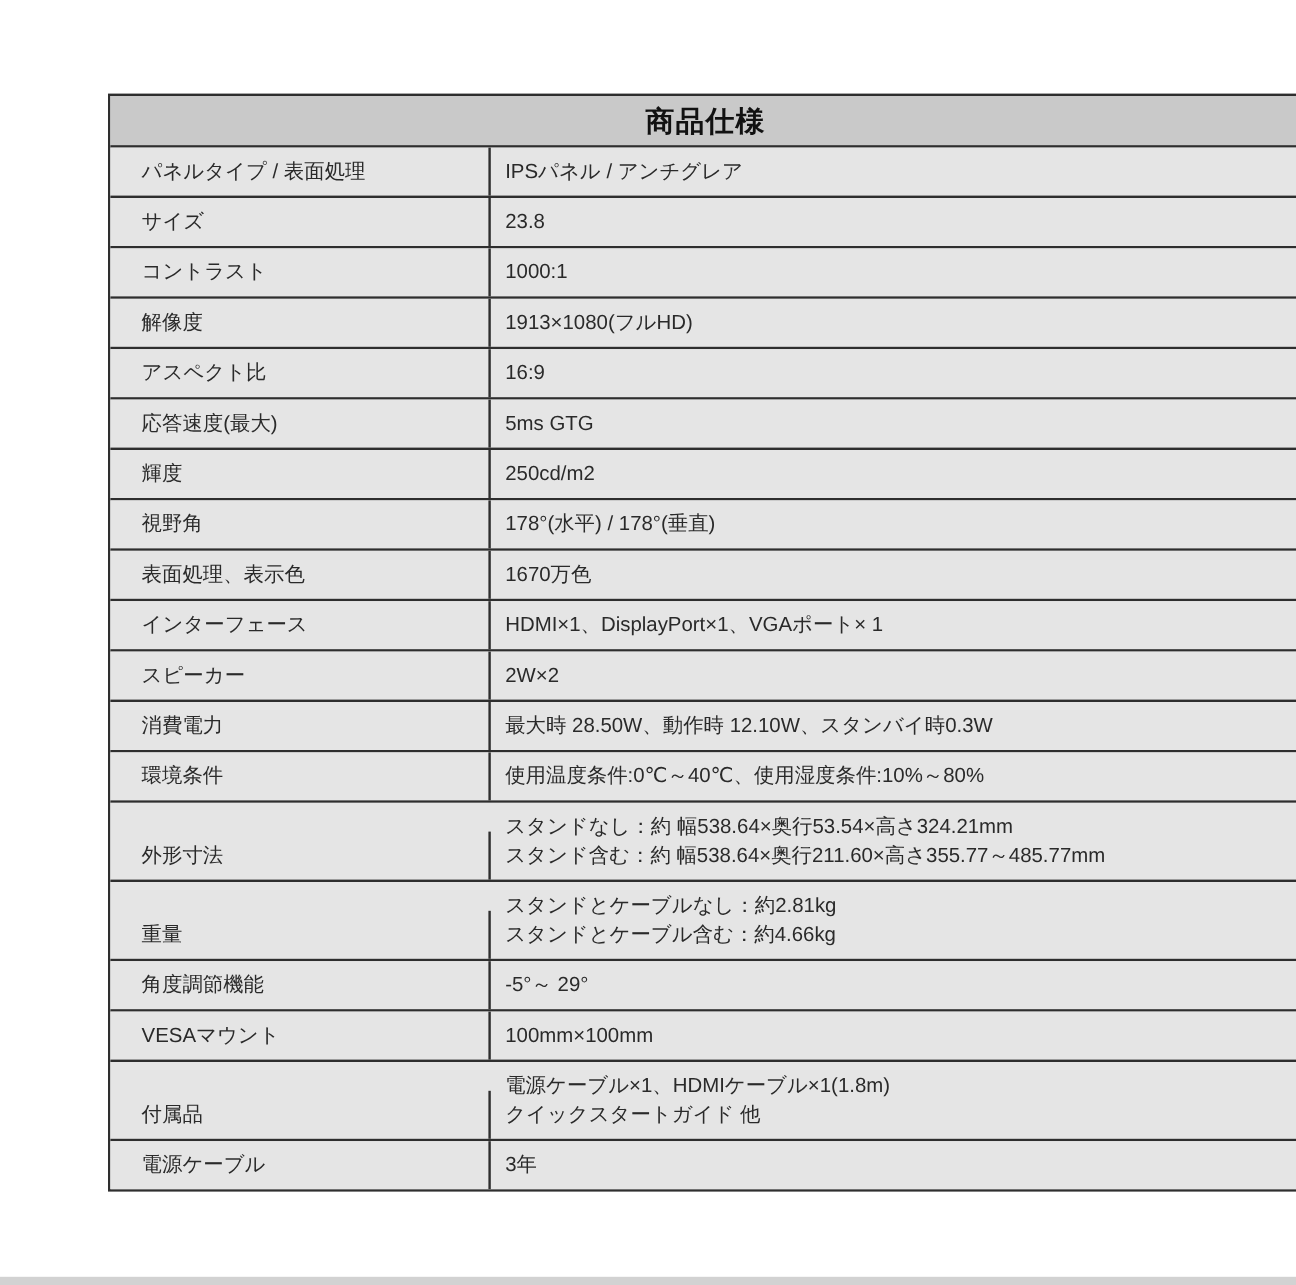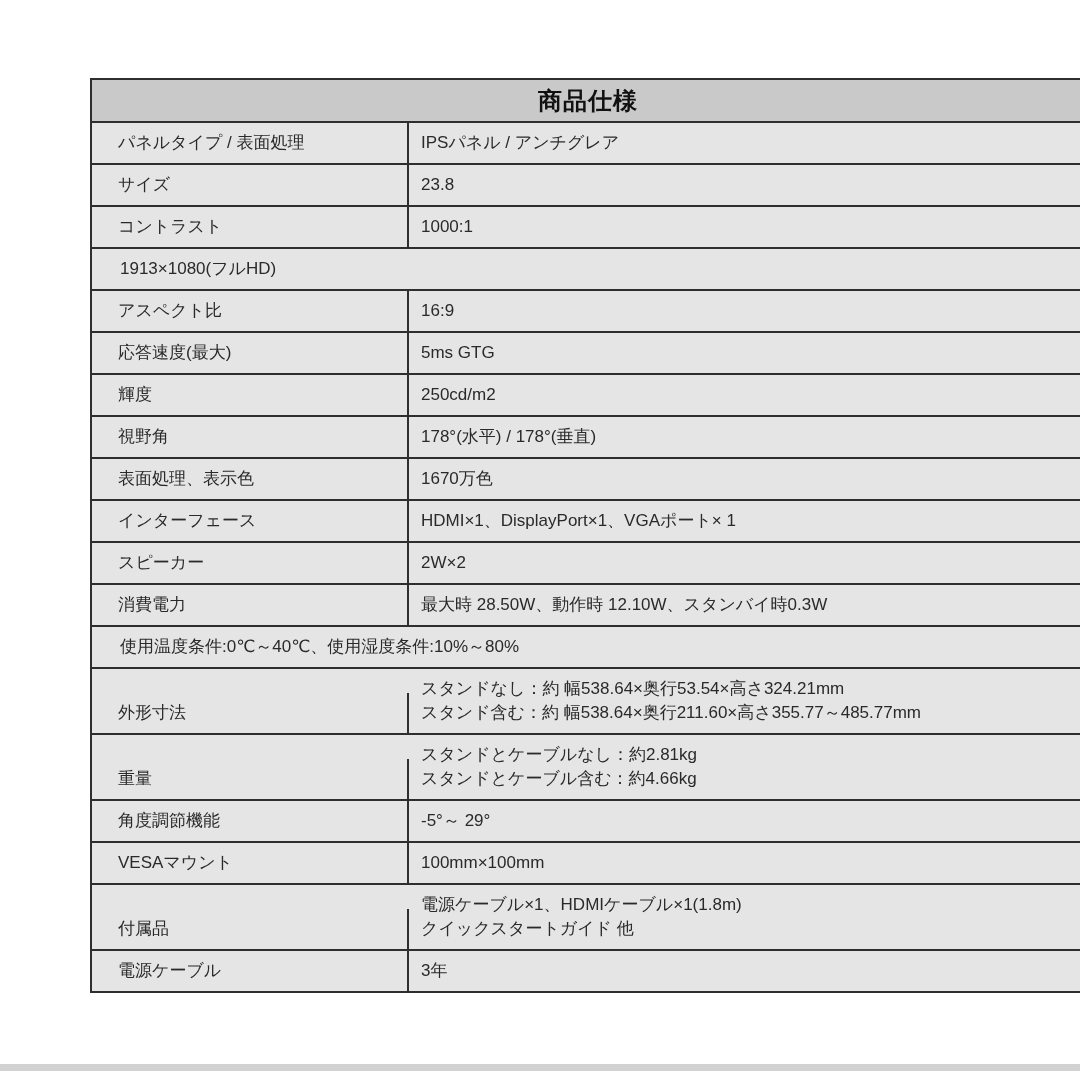--- a/index.html
+++ b/index.html
@@ -110,20 +110,21 @@
     <div class="label-cell">サイズ</div>
     <div class="value-cell">23.8</div>
   </div>
 
   <div class="spec-row">
     <div class="label-cell">コントラスト</div>
     <div class="value-cell">1000:1</div>
   </div>
 
   <div class="spec-row">
+    <div class="label-cell">解像度</div>
     <div class="value-cell">1913×1080(フルHD)</div>
   </div>
 
   <div class="spec-row">
     <div class="label-cell">アスペクト比</div>
     <div class="value-cell">16:9</div>
   </div>
 
   <div class="spec-row">
     <div class="label-cell">応答速度(最大)</div>
@@ -154,20 +155,21 @@
     <div class="label-cell">スピーカー</div>
     <div class="value-cell">2W×2</div>
   </div>
 
   <div class="spec-row">
     <div class="label-cell">消費電力</div>
     <div class="value-cell">最大時 28.50W、動作時 12.10W、スタンバイ時0.3W</div>
   </div>
 
   <div class="spec-row">
+    <div class="label-cell">環境条件</div>
     <div class="value-cell">使用温度条件:0℃～40℃、使用湿度条件:10%～80%</div>
   </div>
 
   <div class="spec-row">
     <div class="label-cell">外形寸法</div>
     <div class="value-cell">スタンドなし：約 幅538.64×奥行53.54×高さ324.21mm
 スタンド含む：約 幅538.64×奥行211.60×高さ355.77～485.77mm</div>
   </div>
 
   <div class="spec-row">

